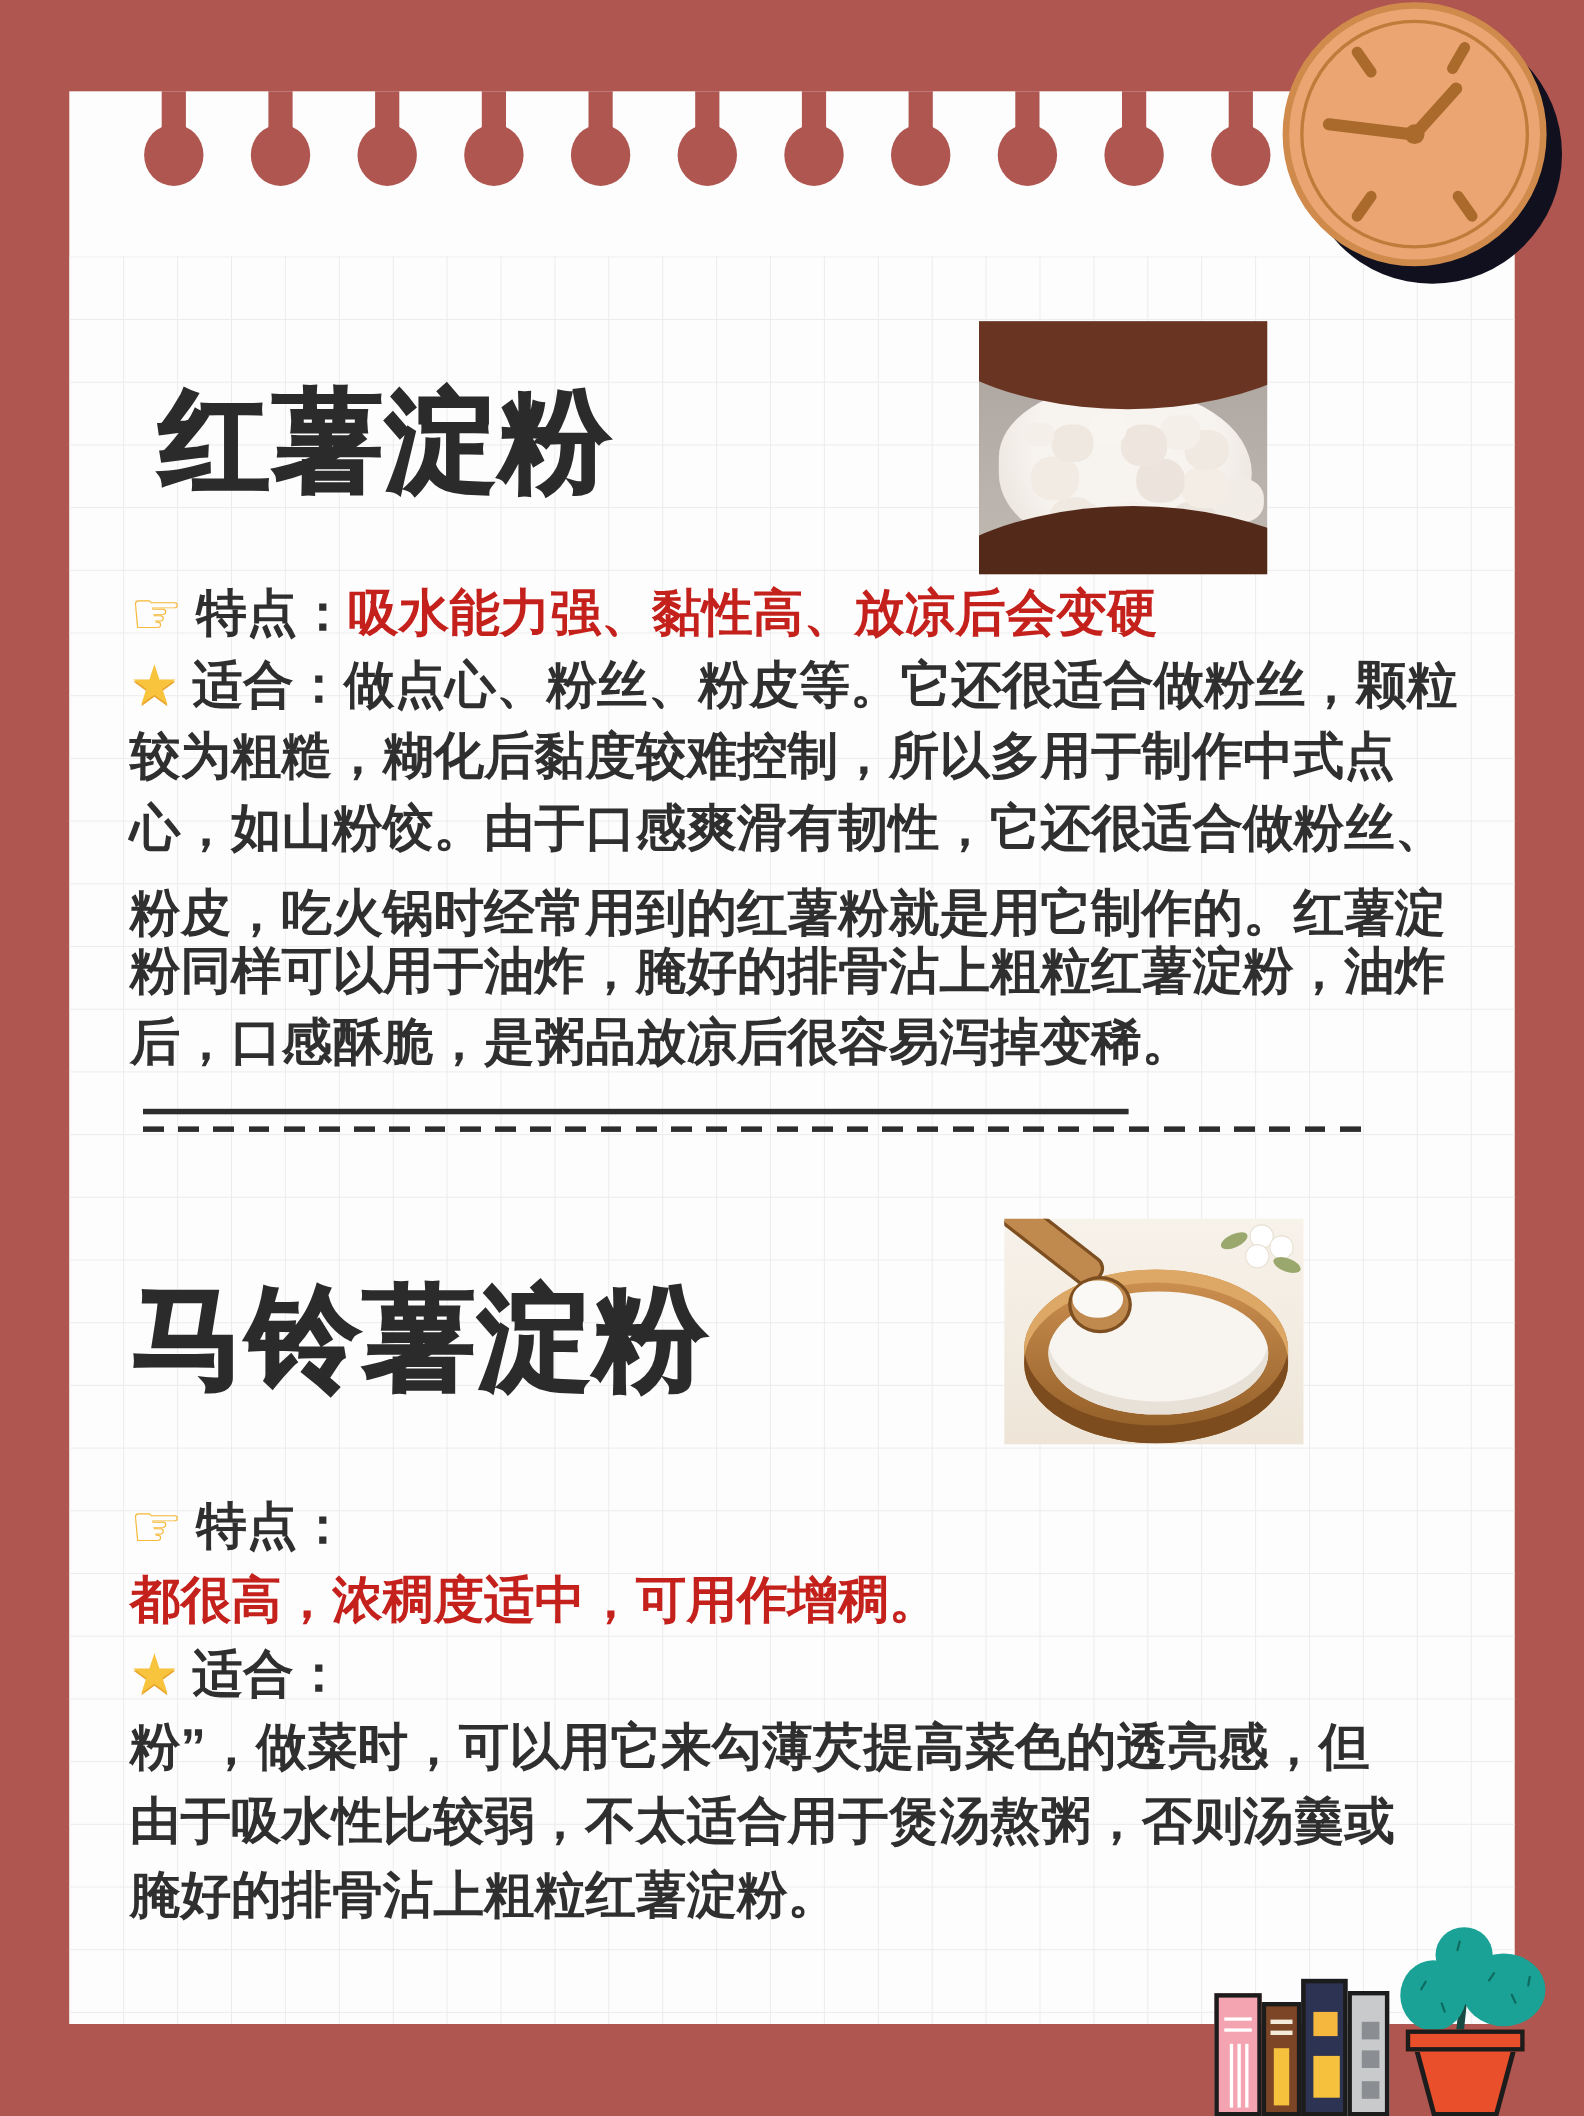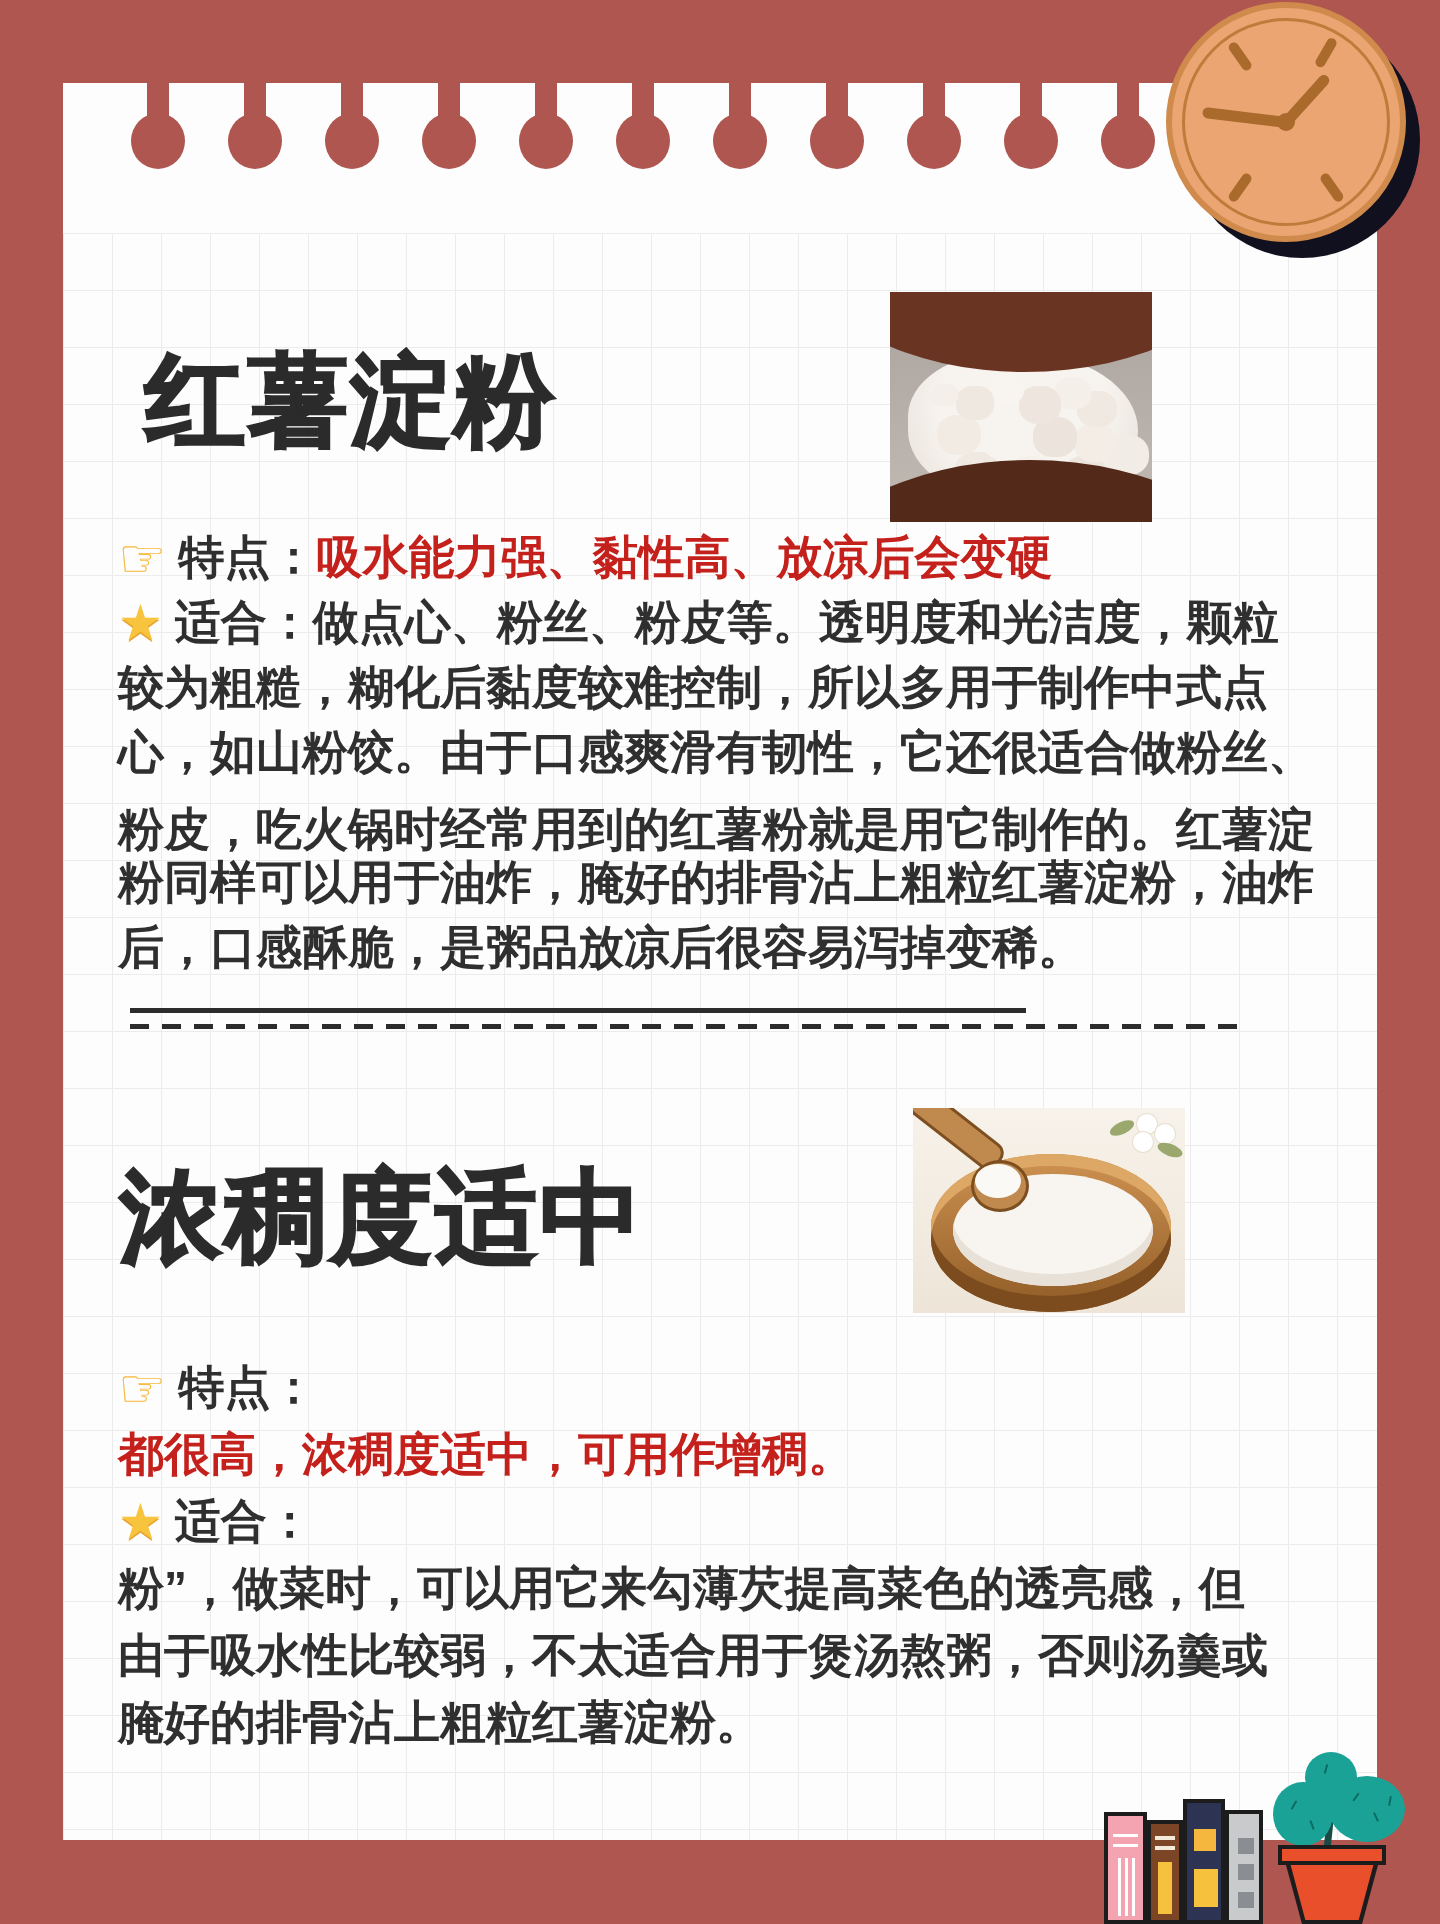--- a/index.html
+++ b/index.html
@@ -157,33 +157,33 @@
 
 <div class="lines" style="top:525px">
   <div class="line" style="top:0">
     <span class="ic hand-ic">☞</span>
     <span class="lbl">特点：</span>
     <span class="red">吸水能力强、黏性高、放凉后会变硬</span>
   </div>
   <div class="line" style="top:65px">
     <span class="ic star-ic">★</span>
     <span class="lbl">适合：</span>
-    <span>做点心、粉丝、粉皮等。透明度和光洁度，颗粒</span>
+    <span>做点心、粉丝、粉皮等。它还很适合做粉丝，颗粒</span>
   </div>
   <div class="line" style="top:130px">较为粗糙，糊化后黏度较难控制，所以多用于制作中式点</div>
   <div class="line" style="top:195px">心，如山粉饺。由于口感爽滑有韧性，它还很适合做粉丝、</div>
   <div class="line" style="top:272px">粉皮，吃火锅时经常用到的红薯粉就是用它制作的。红薯淀</div>
   <div class="line" style="top:325px">粉同样可以用于油炸，腌好的排骨沾上粗粒红薯淀粉，油炸</div>
   <div class="line" style="top:390px">后，口感酥脆，是粥品放凉后很容易泻掉变稀。</div>
 </div>
 
 <div class="div-solid"></div>
 <div class="div-dash"></div>
 
-<div class="big-title" id="title2">浓稠度适中</div>
+<div class="big-title" id="title2">马铃薯淀粉</div>
 
 <div class="photo2">
   <i class="petal" style="left:224px;top:6px"></i>
   <i class="petal" style="left:242px;top:16px"></i>
   <i class="petal" style="left:220px;top:24px"></i>
   <i class="leaf" style="left:196px;top:14px;transform:rotate(-25deg)"></i>
   <i class="leaf" style="left:244px;top:36px;transform:rotate(20deg)"></i>
   <div class="bowl"></div>
   <div class="powder"></div>
   <div class="spoon-h"></div>

